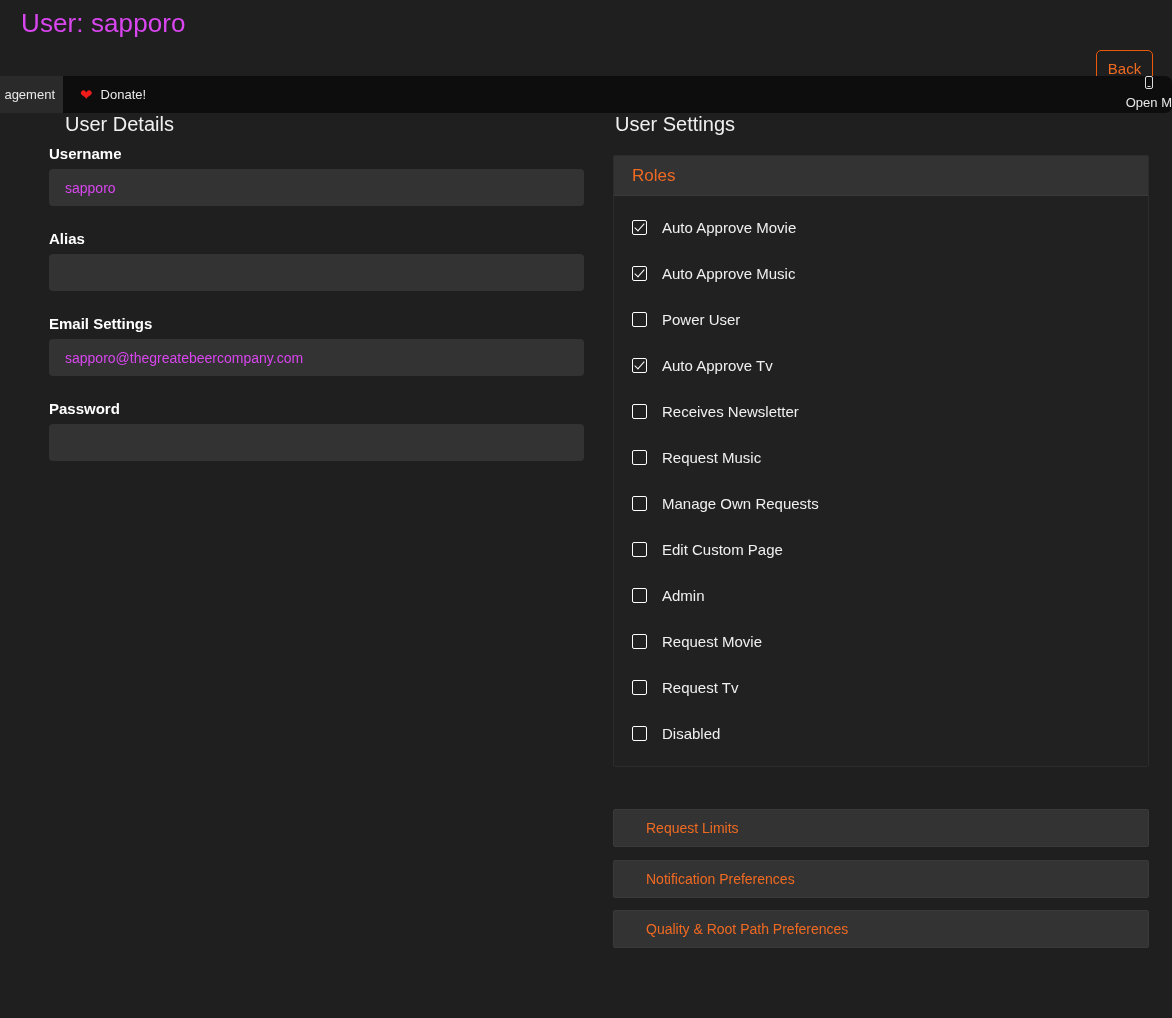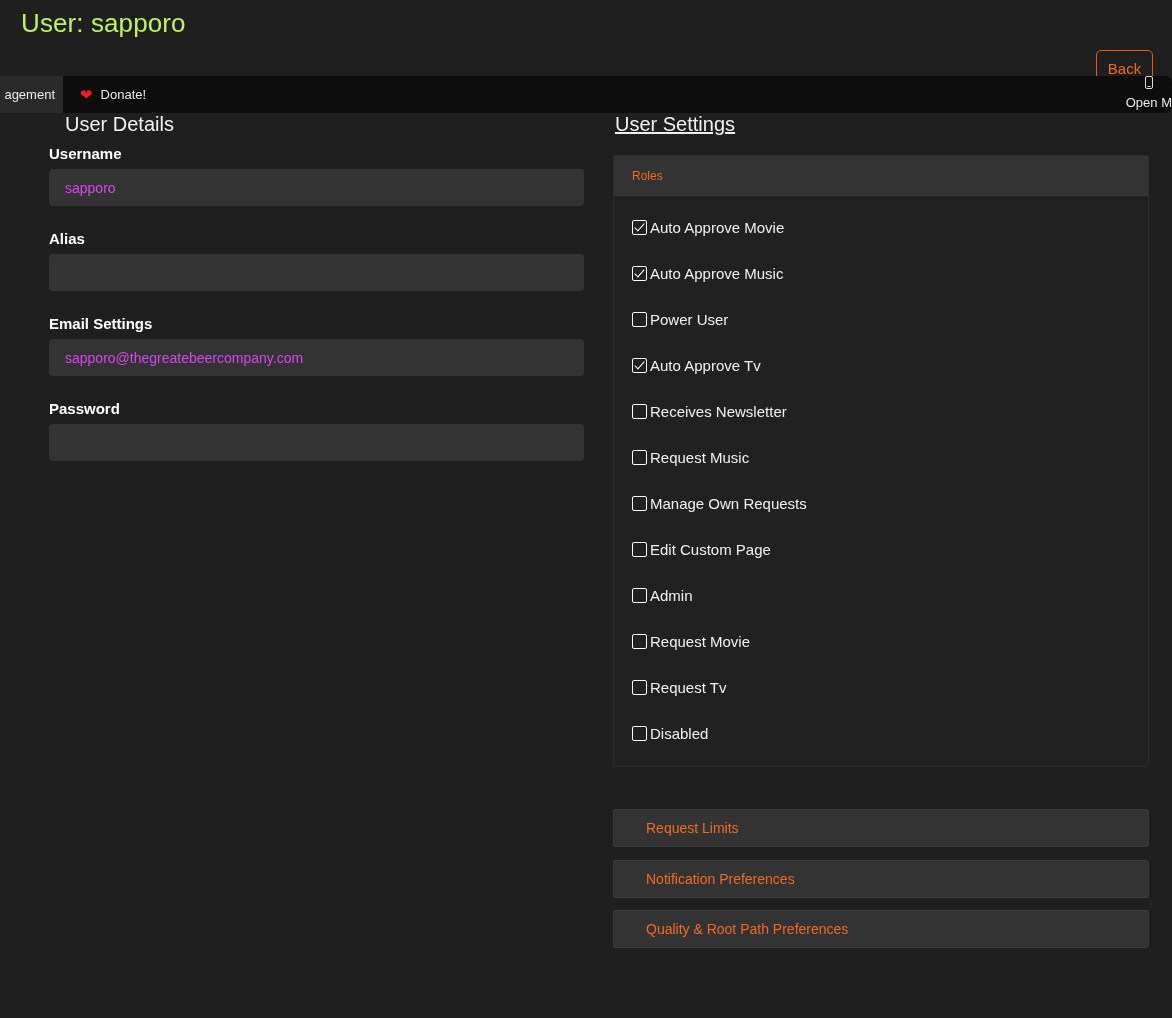--- a/index.html
+++ b/index.html
@@ -26,21 +26,21 @@
     width: 1172px;
     height: 76px;
     background: #1f1f1f;
   }
   .page-title {
     position: absolute;
     left: 21px;
     top: 8px;
     font-size: 26px;
     font-weight: 400;
-    color: #bef264;
+    color: #d946ef;
     letter-spacing: .1px;
   }
   .back-button {
     position: absolute;
     left: 1096px;
     top: 50px;
     width: 57px;
     height: 38px;
     border: 1px solid #e8590c;
     border-radius: 5px;
@@ -123,21 +123,21 @@
 
   .col-left  { position: absolute; left: 0;   top: 0; width: 586px; }
   .col-right { position: absolute; left: 586px; top: 0; width: 586px; }
 
   .section-title {
     font-size: 20px;
     font-weight: 400;
     color: #f0f0f0;
   }
   .section-title.left  { position: absolute; left: 57px; top: 37px; }
-  .section-title.right { position: absolute; left: 21px; top: 37px; text-decoration: underline; }
+  .section-title.right { position: absolute; left: 21px; top: 37px; }
 
   .field { position: absolute; left: 41px; width: 535px; }
   .field-label {
     font-size: 15px;
     font-weight: bold;
     color: #ffffff;
     display: block;
     margin-bottom: 7px;
   }
   .field-input {
@@ -165,29 +165,29 @@
     border-radius: 2px;
   }
   .panel-header {
     height: 40px;
     background: #333333;
     border-bottom: 1px solid #3a3a3a;
     display: flex;
     align-items: center;
     padding-left: 18px;
     color: #f06a22;
-    font-size: 12px;
+    font-size: 17px;
     cursor: pointer;
   }
   .panel-body { padding: 20px 0 22px 0; }
 
   .check-row {
     display: flex;
     align-items: center;
-    gap: 3px;
+    gap: 15px;
     height: 22px;
     margin: 0 0 24px 18px;
     cursor: pointer;
   }
   .check-row:last-child { margin-bottom: 0; }
   .checkbox {
     width: 15px; height: 15px;
     border: 1.6px solid #ffffff;
     border-radius: 2px;
     background: transparent;

